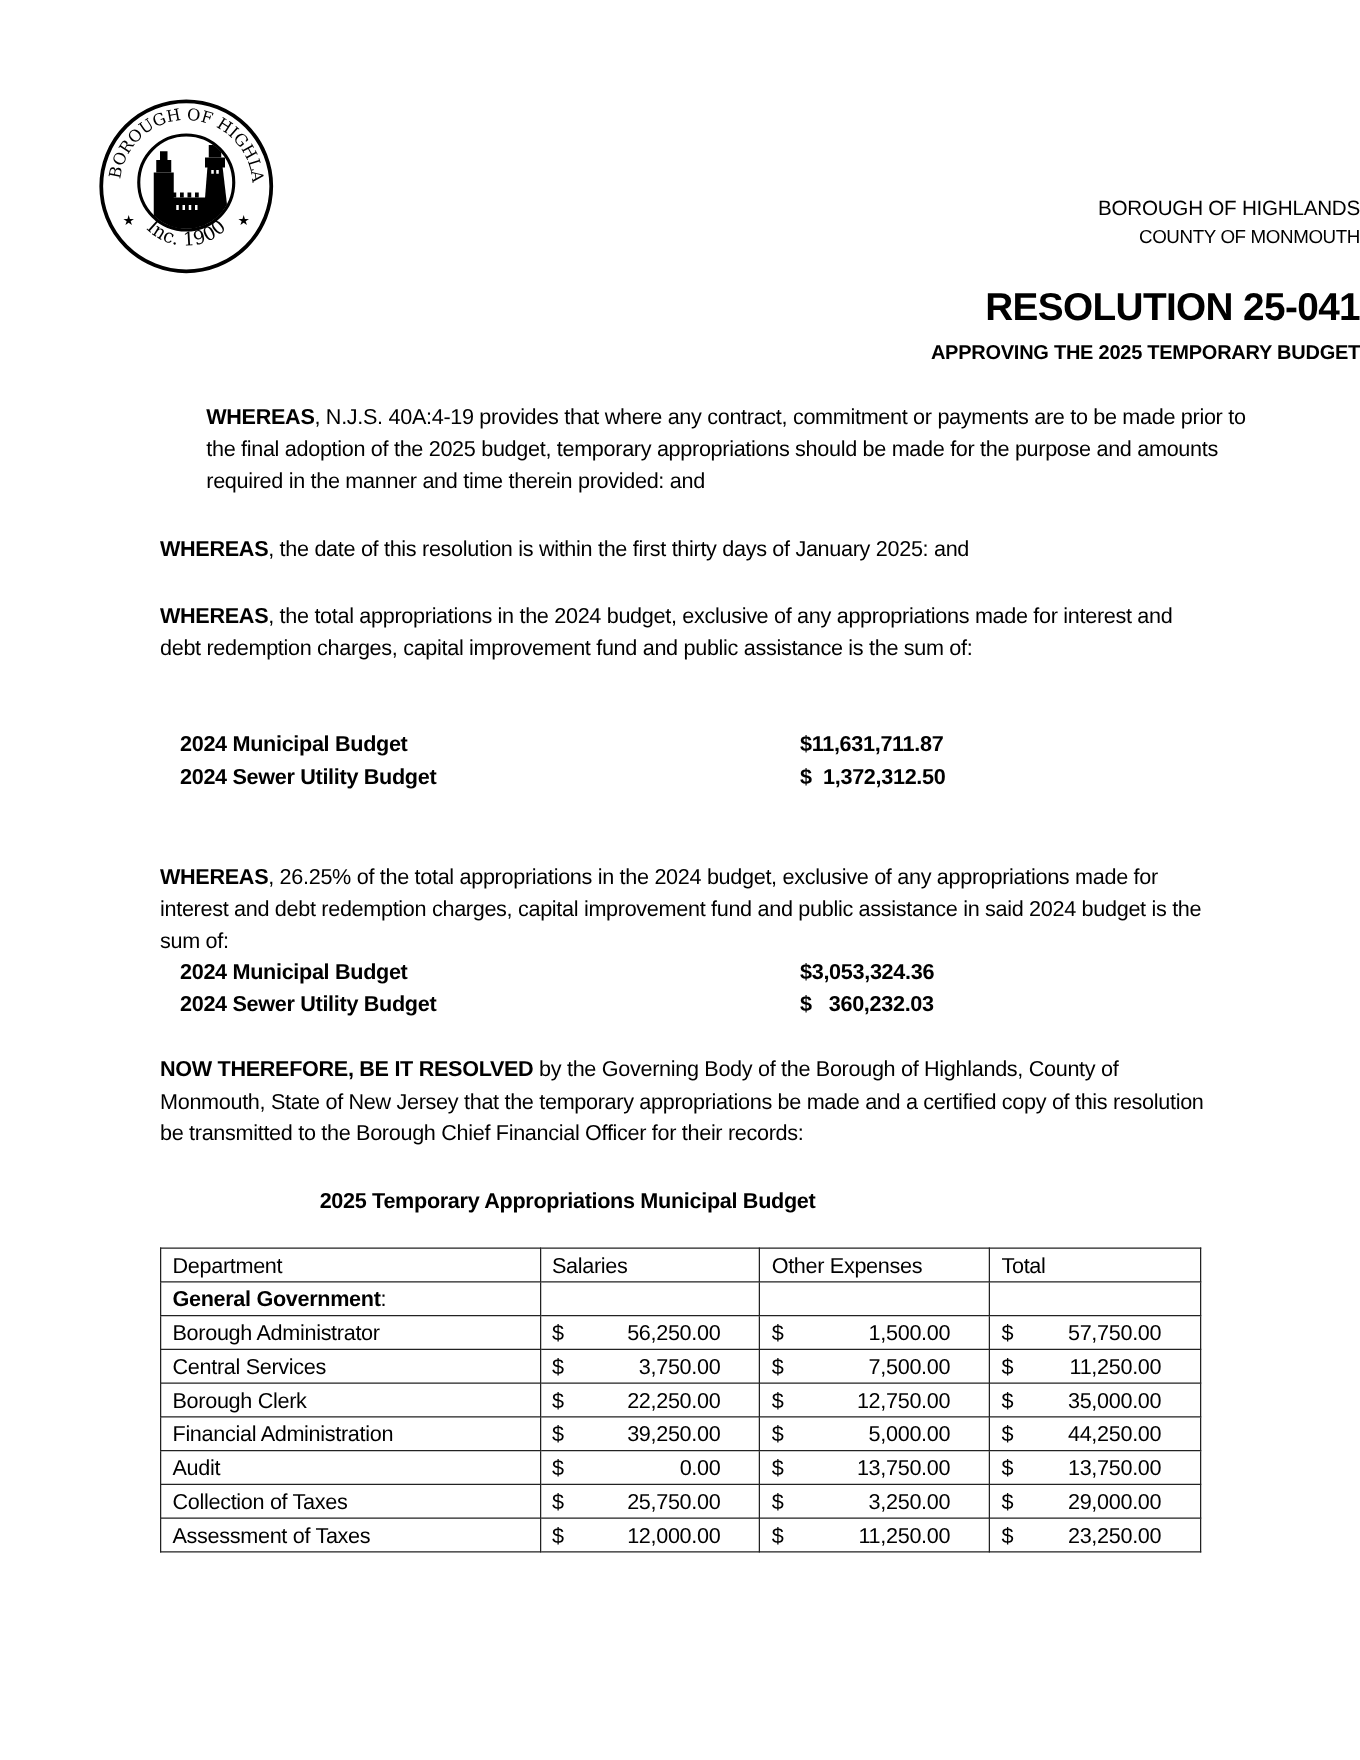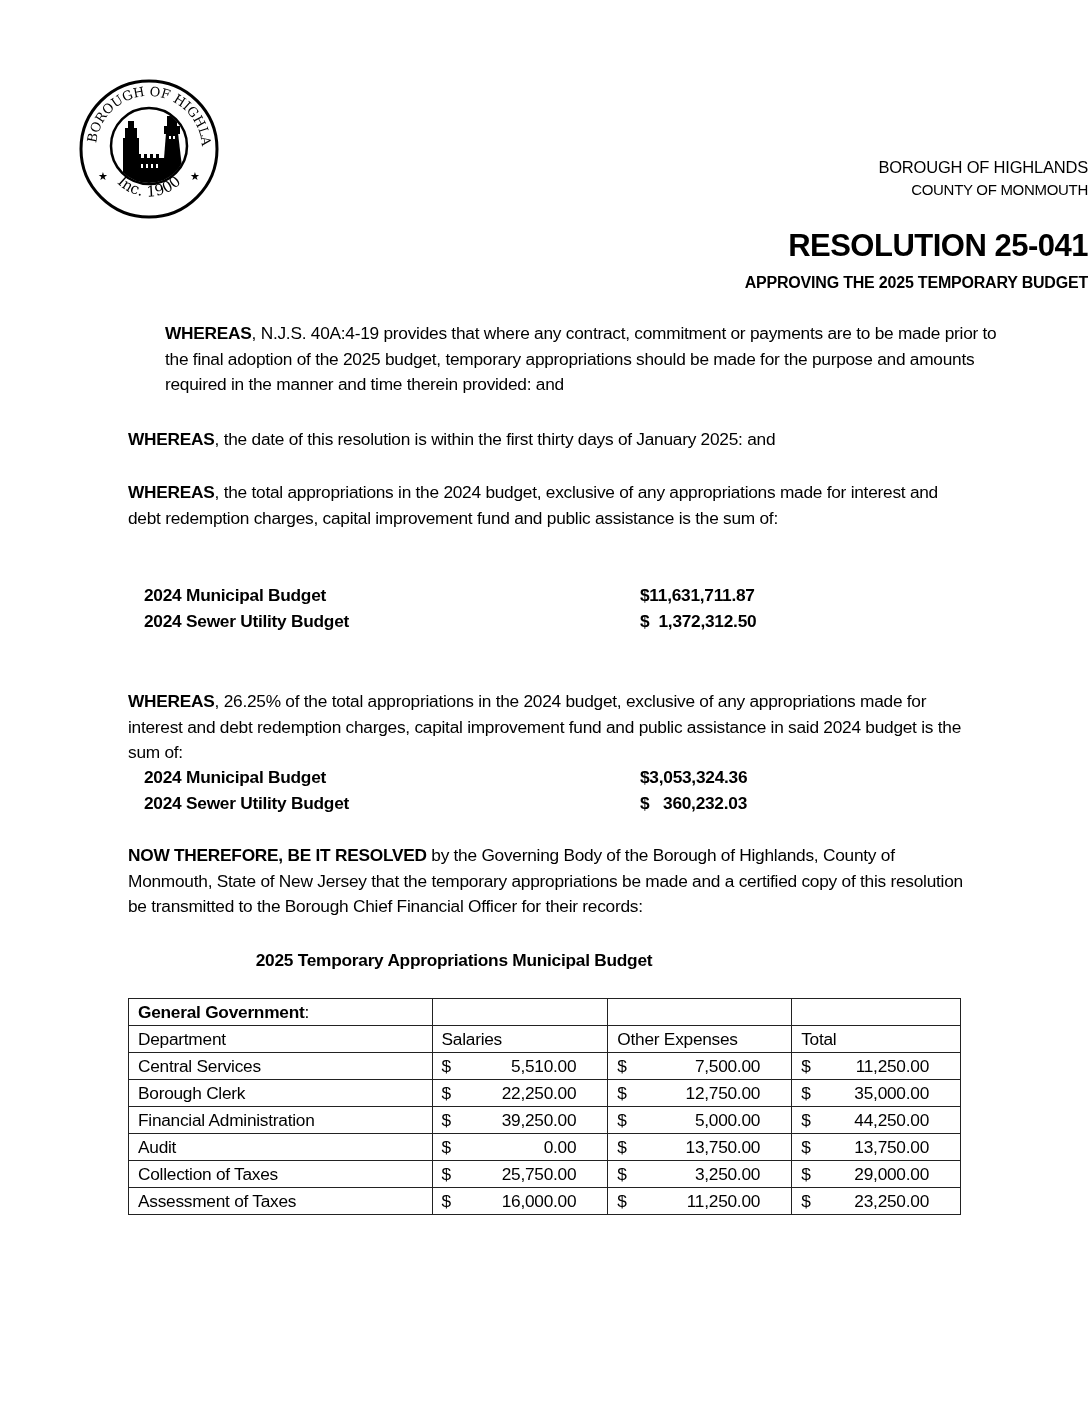--- a/index.html
+++ b/index.html
@@ -147,40 +147,61 @@
 
 <table class="budget">
   <colgroup>
       <col class="c1">
       <col class="c2">
       <col class="c3">
       <col class="c4">
     </colgroup>
   <tbody>
       <tr>
+    <td>Department</td>
+    <td>Salaries</td>
+    <td>Other Expenses</td>
+    <td>Total</td>
+  </tr>
+  <tr>
     <td><b>General Government</b><span>:</span></td>
     <td></td>
         <td></td>
         <td></td>
   </tr>
-  <tr>
-    <td>Department</td>
-    <td>Salaries</td>
-    <td>Other Expenses</td>
-    <td>Total</td>
-  </tr>
   </tbody>
     <tbody id="rows">
+  <tr>
+    <td><span>Borough Administrator</span></td>
+    <td>
+          <div class="money">
+            <span class="cur">$</span>
+            <span>56,250.00</span>
+          </div>
+        </td>
+    <td>
+          <div class="money">
+            <span class="cur">$</span>
+            <span>1,500.00</span>
+          </div>
+        </td>
+    <td>
+          <div class="money">
+            <span class="cur">$</span>
+            <span>57,750.00</span>
+          </div>
+        </td>
+  </tr>
 
   <tr>
     <td><span>Central Services</span></td>
     <td>
           <div class="money">
             <span class="cur">$</span>
-            <span>5,510.00</span>
+            <span>3,750.00</span>
           </div>
         </td>
     <td>
           <div class="money">
             <span class="cur">$</span>
             <span>7,500.00</span>
           </div>
         </td>
     <td>
           <div class="money">
@@ -277,21 +298,21 @@
             <span>29,000.00</span>
           </div>
         </td>
   </tr>
 
   <tr>
     <td><span>Assessment of Taxes</span></td>
     <td>
           <div class="money">
             <span class="cur">$</span>
-            <span>16,000.00</span>
+            <span>12,000.00</span>
           </div>
         </td>
     <td>
           <div class="money">
             <span class="cur">$</span>
             <span>11,250.00</span>
           </div>
         </td>
     <td>
           <div class="money">

